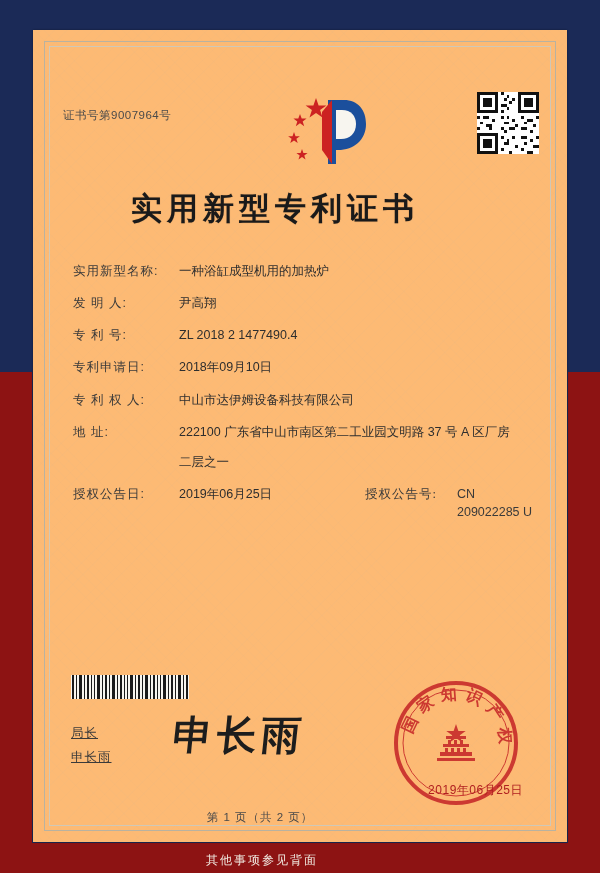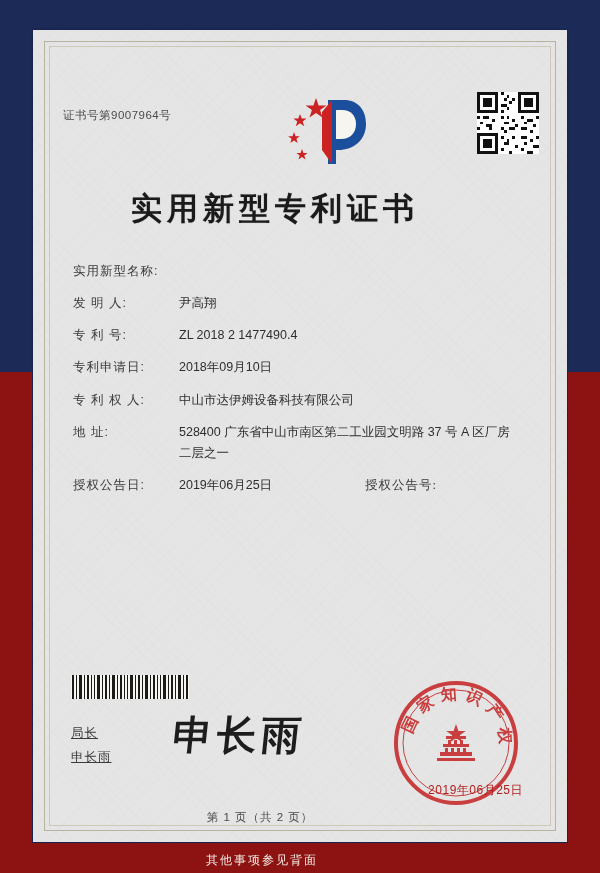--- a/index.html
+++ b/index.html
@@ -46,21 +46,21 @@
     background: #1b2a57;
   }
 
   
   .paper {
     position: absolute;
     left: 33px;
     top: 30px;
     width: 534px;
     height: 812px;
-    background: #e5e5e5;
+    background: #fdba74;
     box-shadow: 0 0 2px rgba(0,0,0,.4);
     overflow: hidden;
   }
   .paper-inner-border {
     position: absolute;
     left: 11px; top: 11px;
     width: 510px; height: 788px;
     border: 1px solid #b9b2a0;
     pointer-events: none;
   }
@@ -144,21 +144,21 @@
     flex: none;
     letter-spacing: 1px;
     color: #3a3a3a;
   }
   .field-value {
     flex: 1;
     color: #2e2e2e;
   }
   .field-value .sub {
     display: block;
-    margin-top: 3px;
+    margin-top: 12px;
   }
   .field-row.split .field-value { flex: none; width: 186px; }
   .field-row.split .field-label2 {
     width: 92px;
     flex: none;
     letter-spacing: 1px;
     font-family: Liberation Serif, serif;
   }
   .field-row.split .field-value2 { flex: 1; }
 
@@ -344,20 +344,21 @@
         </g>
       </svg>
     </div>
 
     <div class="title">实用新型专利证书</div>
 
     <div class="fields">
 
       <div class="field-row">
         <div class="field-label">实用新型名称:</div>
+        <div class="field-value">一种浴缸成型机用的加热炉</div>
       </div>
 
       <div class="field-row">
         <div class="field-label">发 明 人:</div>
         <div class="field-value">尹高翔</div>
       </div>
 
       <div class="field-row">
         <div class="field-label">专 利 号:</div>
         <div class="field-value">ZL 2018 2 1477490.4</div>
@@ -369,29 +370,30 @@
       </div>
 
       <div class="field-row">
         <div class="field-label">专 利 权 人:</div>
         <div class="field-value">中山市达伊姆设备科技有限公司</div>
       </div>
 
       <div class="field-row">
         <div class="field-label">地 址:</div>
         <div class="field-value">
-          <span>528400 广东省中山市南区第二工业园文明路 37 号 A 区厂房</span>
+          <span>222100 广东省中山市南区第二工业园文明路 37 号 A 区厂房</span>
           <span class="sub">二层之一</span>
         </div>
       </div>
 
       <div class="field-row split">
         <div class="field-label">授权公告日:</div>
         <div class="field-value">2019年06月25日</div>
         <div class="field-label2">授权公告号:</div>
+        <div class="field-value2">CN 209022285 U</div>
       </div>
 
     </div>
 
 
     <div class="barcode">
       <svg viewBox="0 0 118 24" width="118" height="24" shape-rendering="crispEdges">
         <rect width="118" height="24" fill="#f7f5ef"></rect>
         <g fill="#1a1a1a">
           <rect x="1" y="0" width="2" height="24"></rect>

